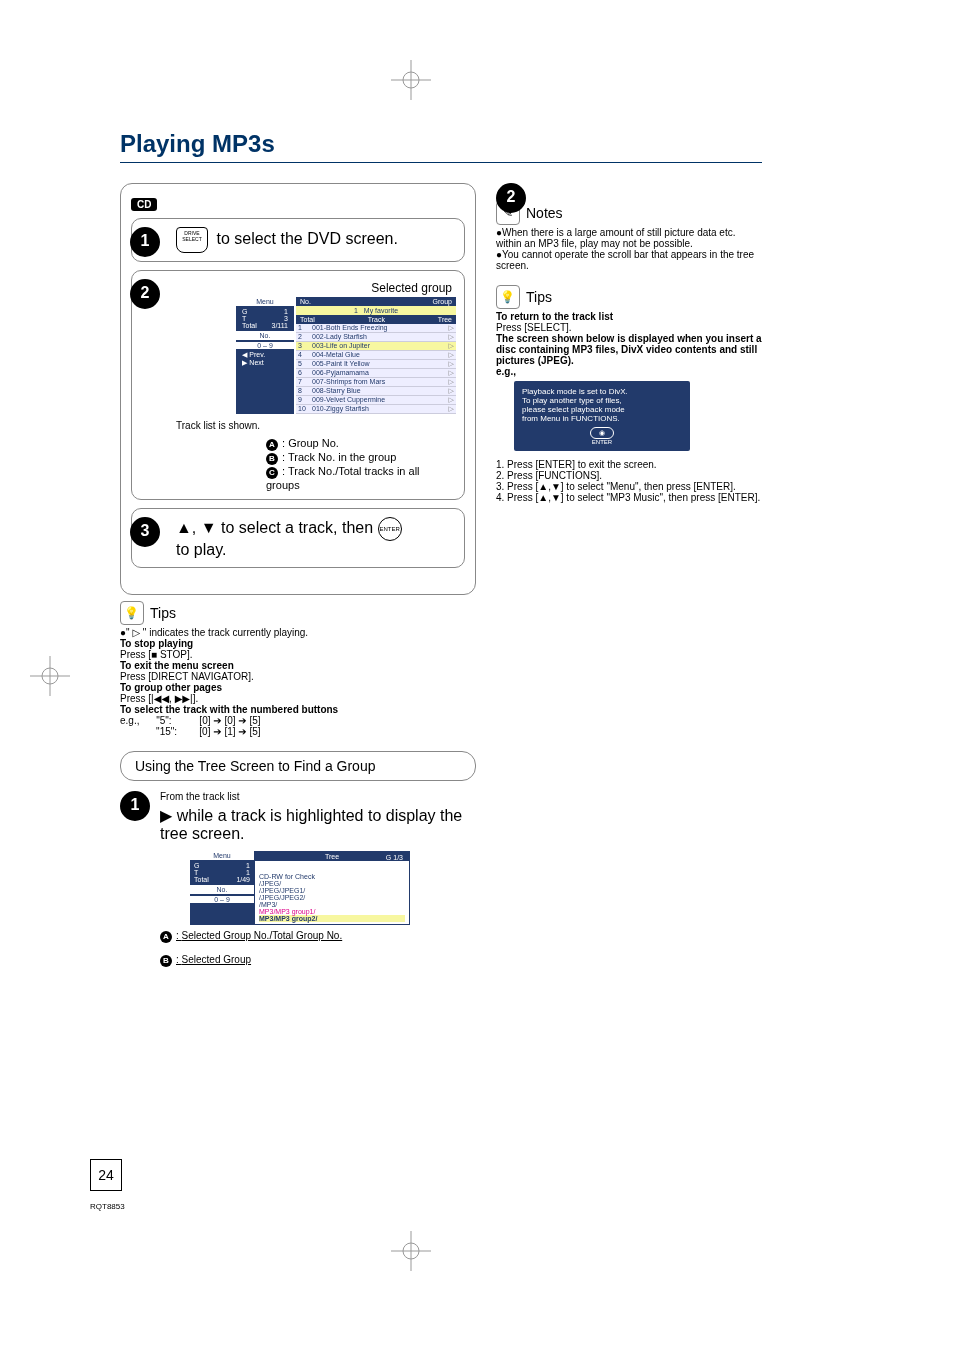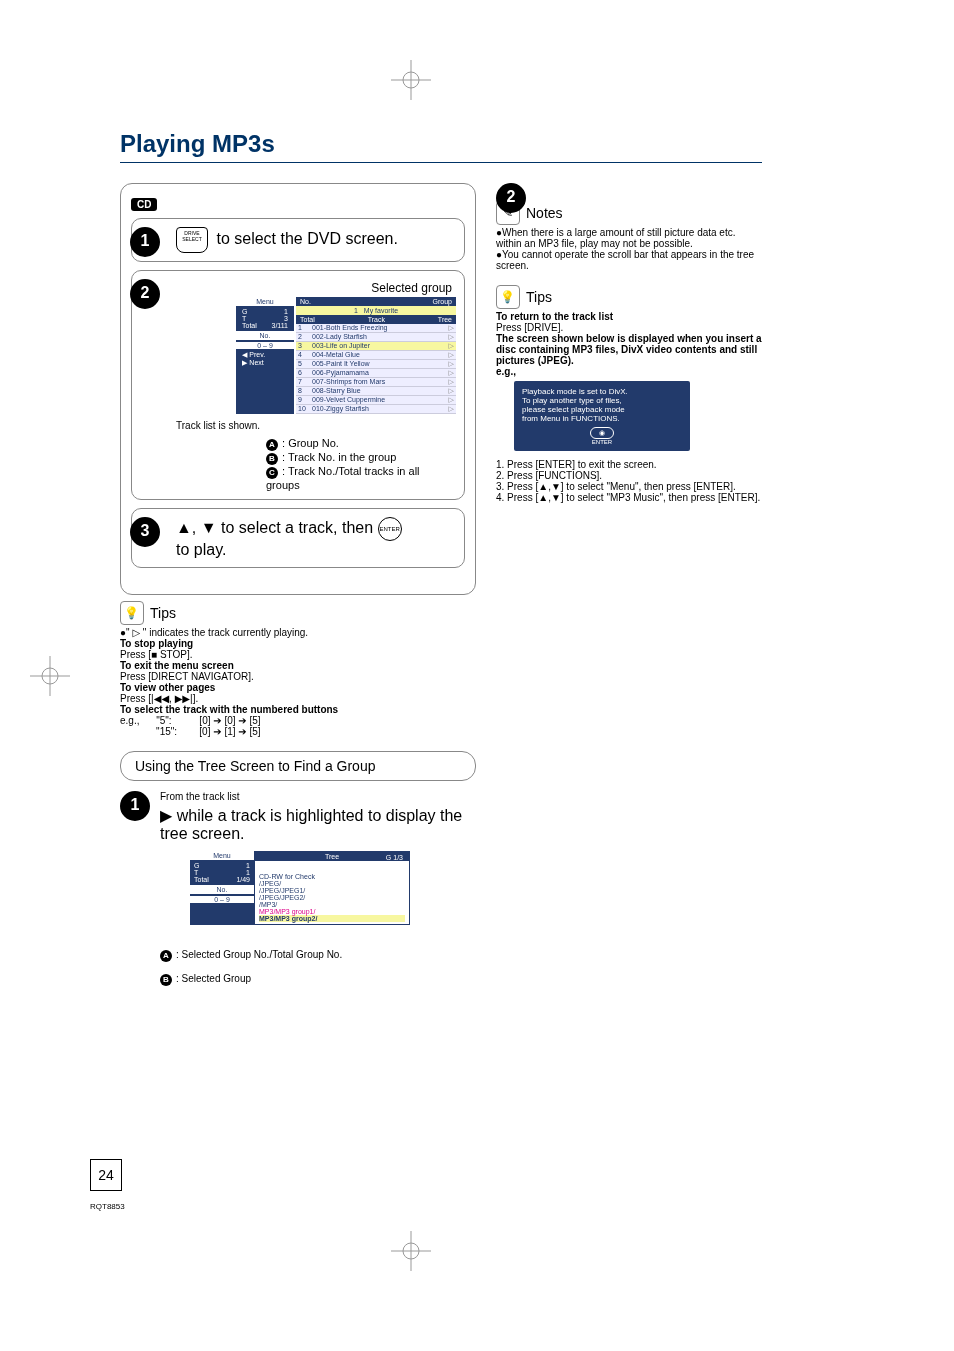--- a/index.html
+++ b/index.html
@@ -277,21 +277,21 @@
       </div>
 
       <div class="tips-head">
         <span class="tips-icon">💡</span>
         <span>Tips</span>
       </div>
       <div class="small">
         ●<span>" ▷ " indicates the track currently playing.</span><br>
         <b>To stop playing</b><br><span>Press [■ STOP].</span><br>
         <b>To exit the menu screen</b><br><span>Press [DIRECT NAVIGATOR].</span><br>
-        <b>To view other pages</b><br><span>Press [|◀◀, ▶▶|].</span><br>
+        <b>To group other pages</b><br><span>Press [|◀◀, ▶▶|].</span><br>
         <b>To select the track with the numbered buttons</b><br>
         <span style="white-space:pre;">e.g.,      "5":          [0] ➔ [0] ➔ [5]</span><br>
         <span style="white-space:pre;">             "15":        [0] ➔ [1] ➔ [5]</span>
       </div>
 
       <div class="pill-section">Using the Tree Screen to Find a Group</div>
 
       <div style="position:relative;">
         <div class="step-circle neg" style="left:0;top:0;">1</div>
         <div style="margin-left:40px;">
@@ -313,21 +313,21 @@
                   <div style="color: rgb(34, 58, 107); font-weight: normal; background: transparent;">CD-RW for Check</div>
                   <div style="color: rgb(34, 58, 107); font-weight: normal; background: transparent;">/JPEG/</div>
                   <div style="color: rgb(34, 58, 107); font-weight: normal; background: transparent;">/JPEG/JPEG1/</div>
                   <div style="color: rgb(34, 58, 107); font-weight: normal; background: transparent;">/JPEG/JPEG2/</div>
                   <div style="color: rgb(34, 58, 107); font-weight: normal; background: transparent;">/MP3/</div>
                   <div style="color: rgb(221, 0, 136); font-weight: normal; background: transparent;">MP3/MP3 group1/</div>
                   <div style="color: rgb(34, 58, 107); font-weight: bold; background: rgb(247, 247, 160);">MP3/MP3 group2/</div>
                 </div>
             </div>
           </div>
-          <div class="small" style="margin-top:24px;">
+          <div class="small" style="margin-top:5px;text-decoration:underline;">
             <span class="circ-label">A</span>: <span>Selected Group No./Total Group No.</span><br>
             <br>
             <span class="circ-label">B</span>: <span>Selected Group</span>
           </div>
         </div>
       </div>
     </div>
 
     <div class="col">
       <div style="position:relative;padding-left:0;">
@@ -341,21 +341,21 @@
       <div class="small" id="notes-list">
           <div>●When there is a large amount of still picture data etc. within an MP3 file, play may not be possible.</div>
           <div>●You cannot operate the scroll bar that appears in the tree screen.</div>
         </div>
 
       <div class="tips-head" style="margin-top:14px;">
         <span class="tips-icon">💡</span>
         <span>Tips</span>
       </div>
       <div class="small">
-        <b>To return to the track list</b><br><span>Press [DRIVE].</span><br>
+        <b>To return to the track list</b><br><span>Press [SELECT].</span><br>
         <b>The screen shown below is displayed when you insert a disc containing MP3 files, DivX video contents and still pictures (JPEG).</b><br>
         <b>e.g.,</b>
         <div class="dialog-box">
           <div id="dialog-lines">
               <div>Playback mode is set to DivX.</div>
               <div>To play another type of files,</div>
               <div>please select playback mode</div>
               <div>from Menu in FUNCTIONS.</div>
             </div>
           <div style="text-align:center;"><span class="ok">◉</span></div>

